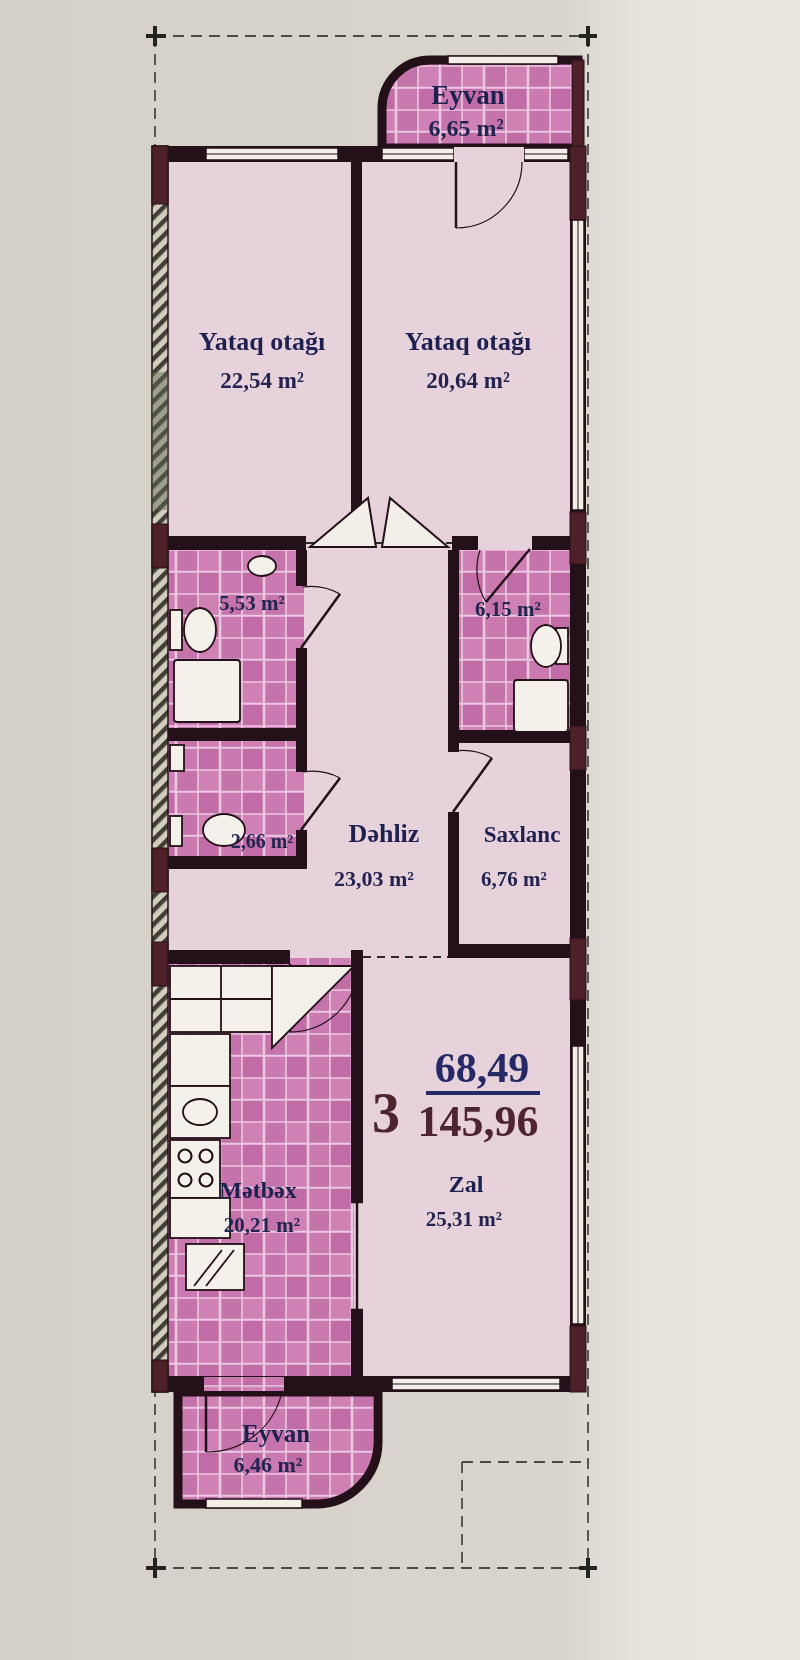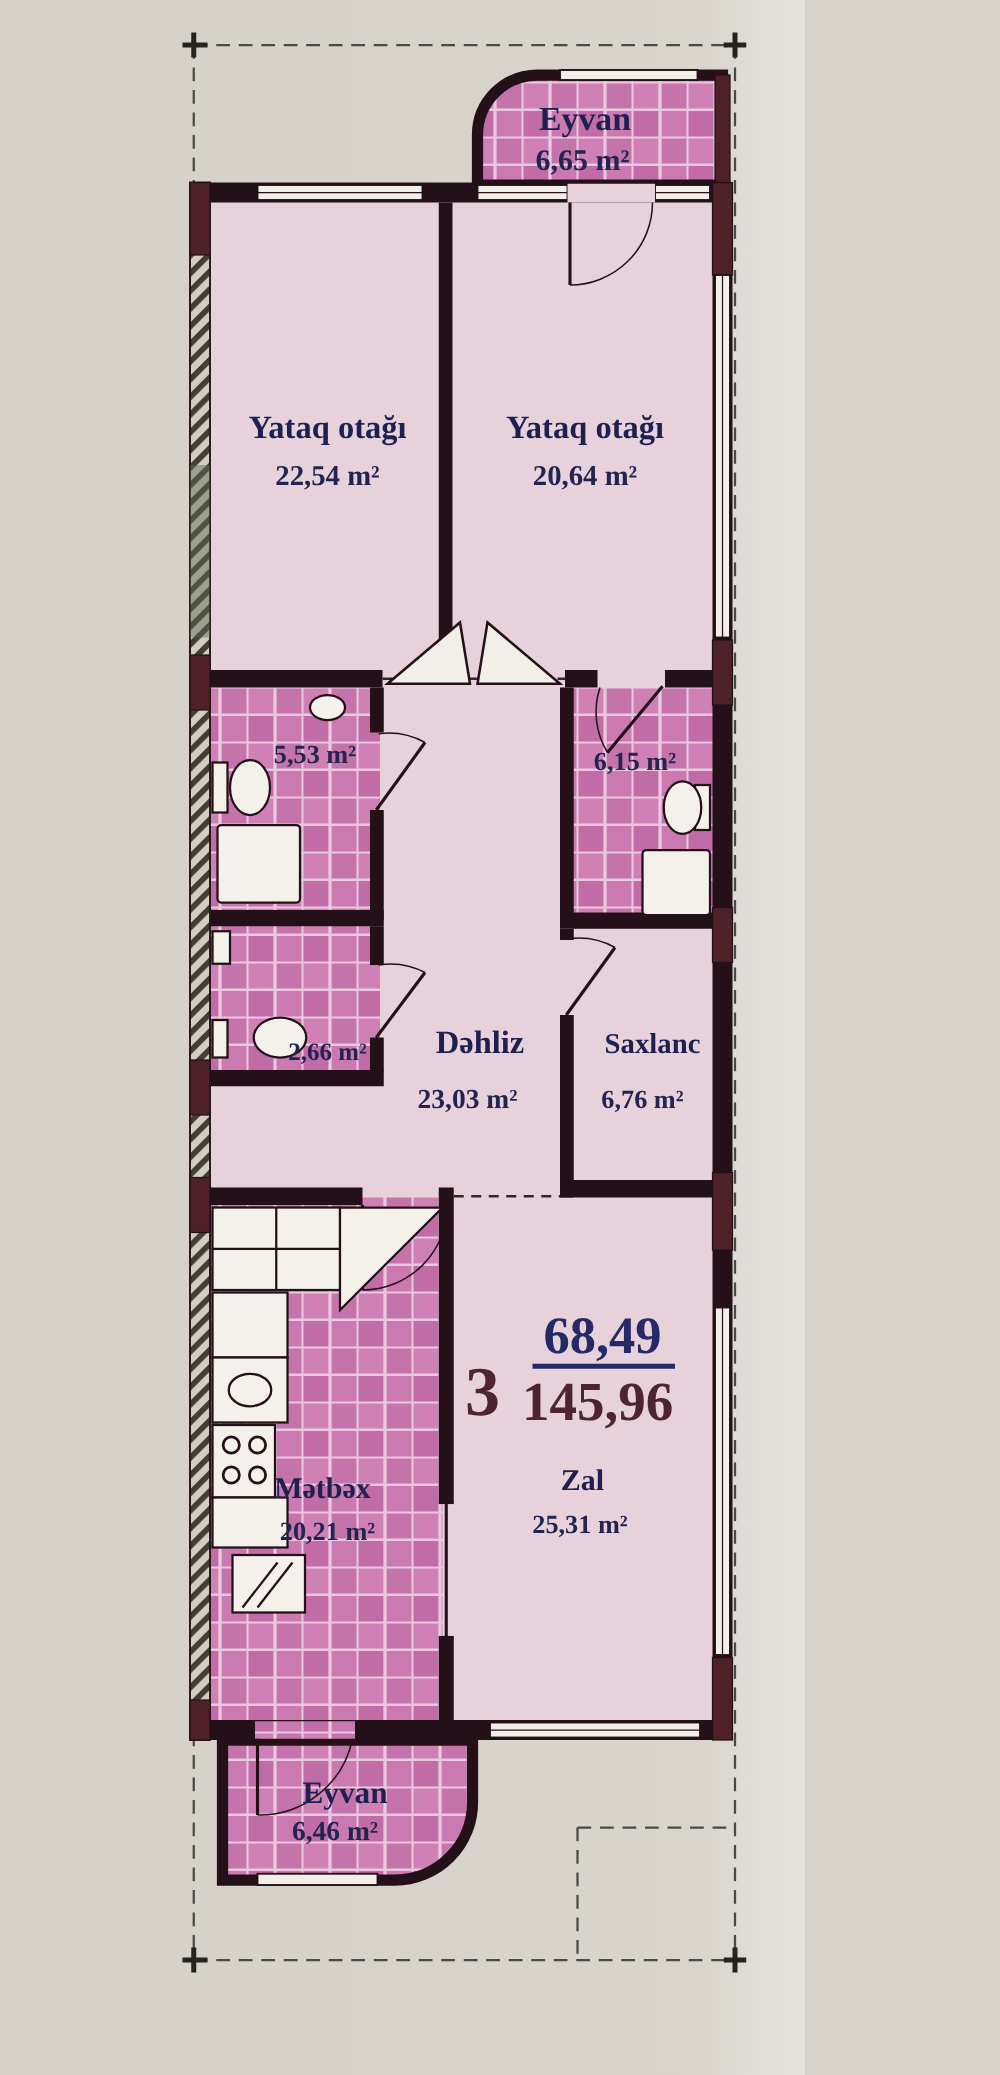--- a/index.html
+++ b/index.html
@@ -1,16 +1,16 @@
 <!DOCTYPE html>
 <html><head>
 <meta charset="utf-8">
 <style>
   html,body{margin:0;padding:0;background:#d8d4cc;}
-  .stage{width:644px;height:1660px;position:relative;overflow:hidden;}
+  .stage{width:800px;height:1660px;position:relative;overflow:hidden;}
   svg{display:block;}
   text{font-family:"Liberation Serif","DejaVu Serif",serif;font-weight:bold;}
   .room-name{fill:#1e2150;}
   .room-area{fill:#23244f;}
   .big-navy{fill:#252a66;}
   .big-maroon{fill:#4e2430;}
 </style>
 </head>
 <body>
 

